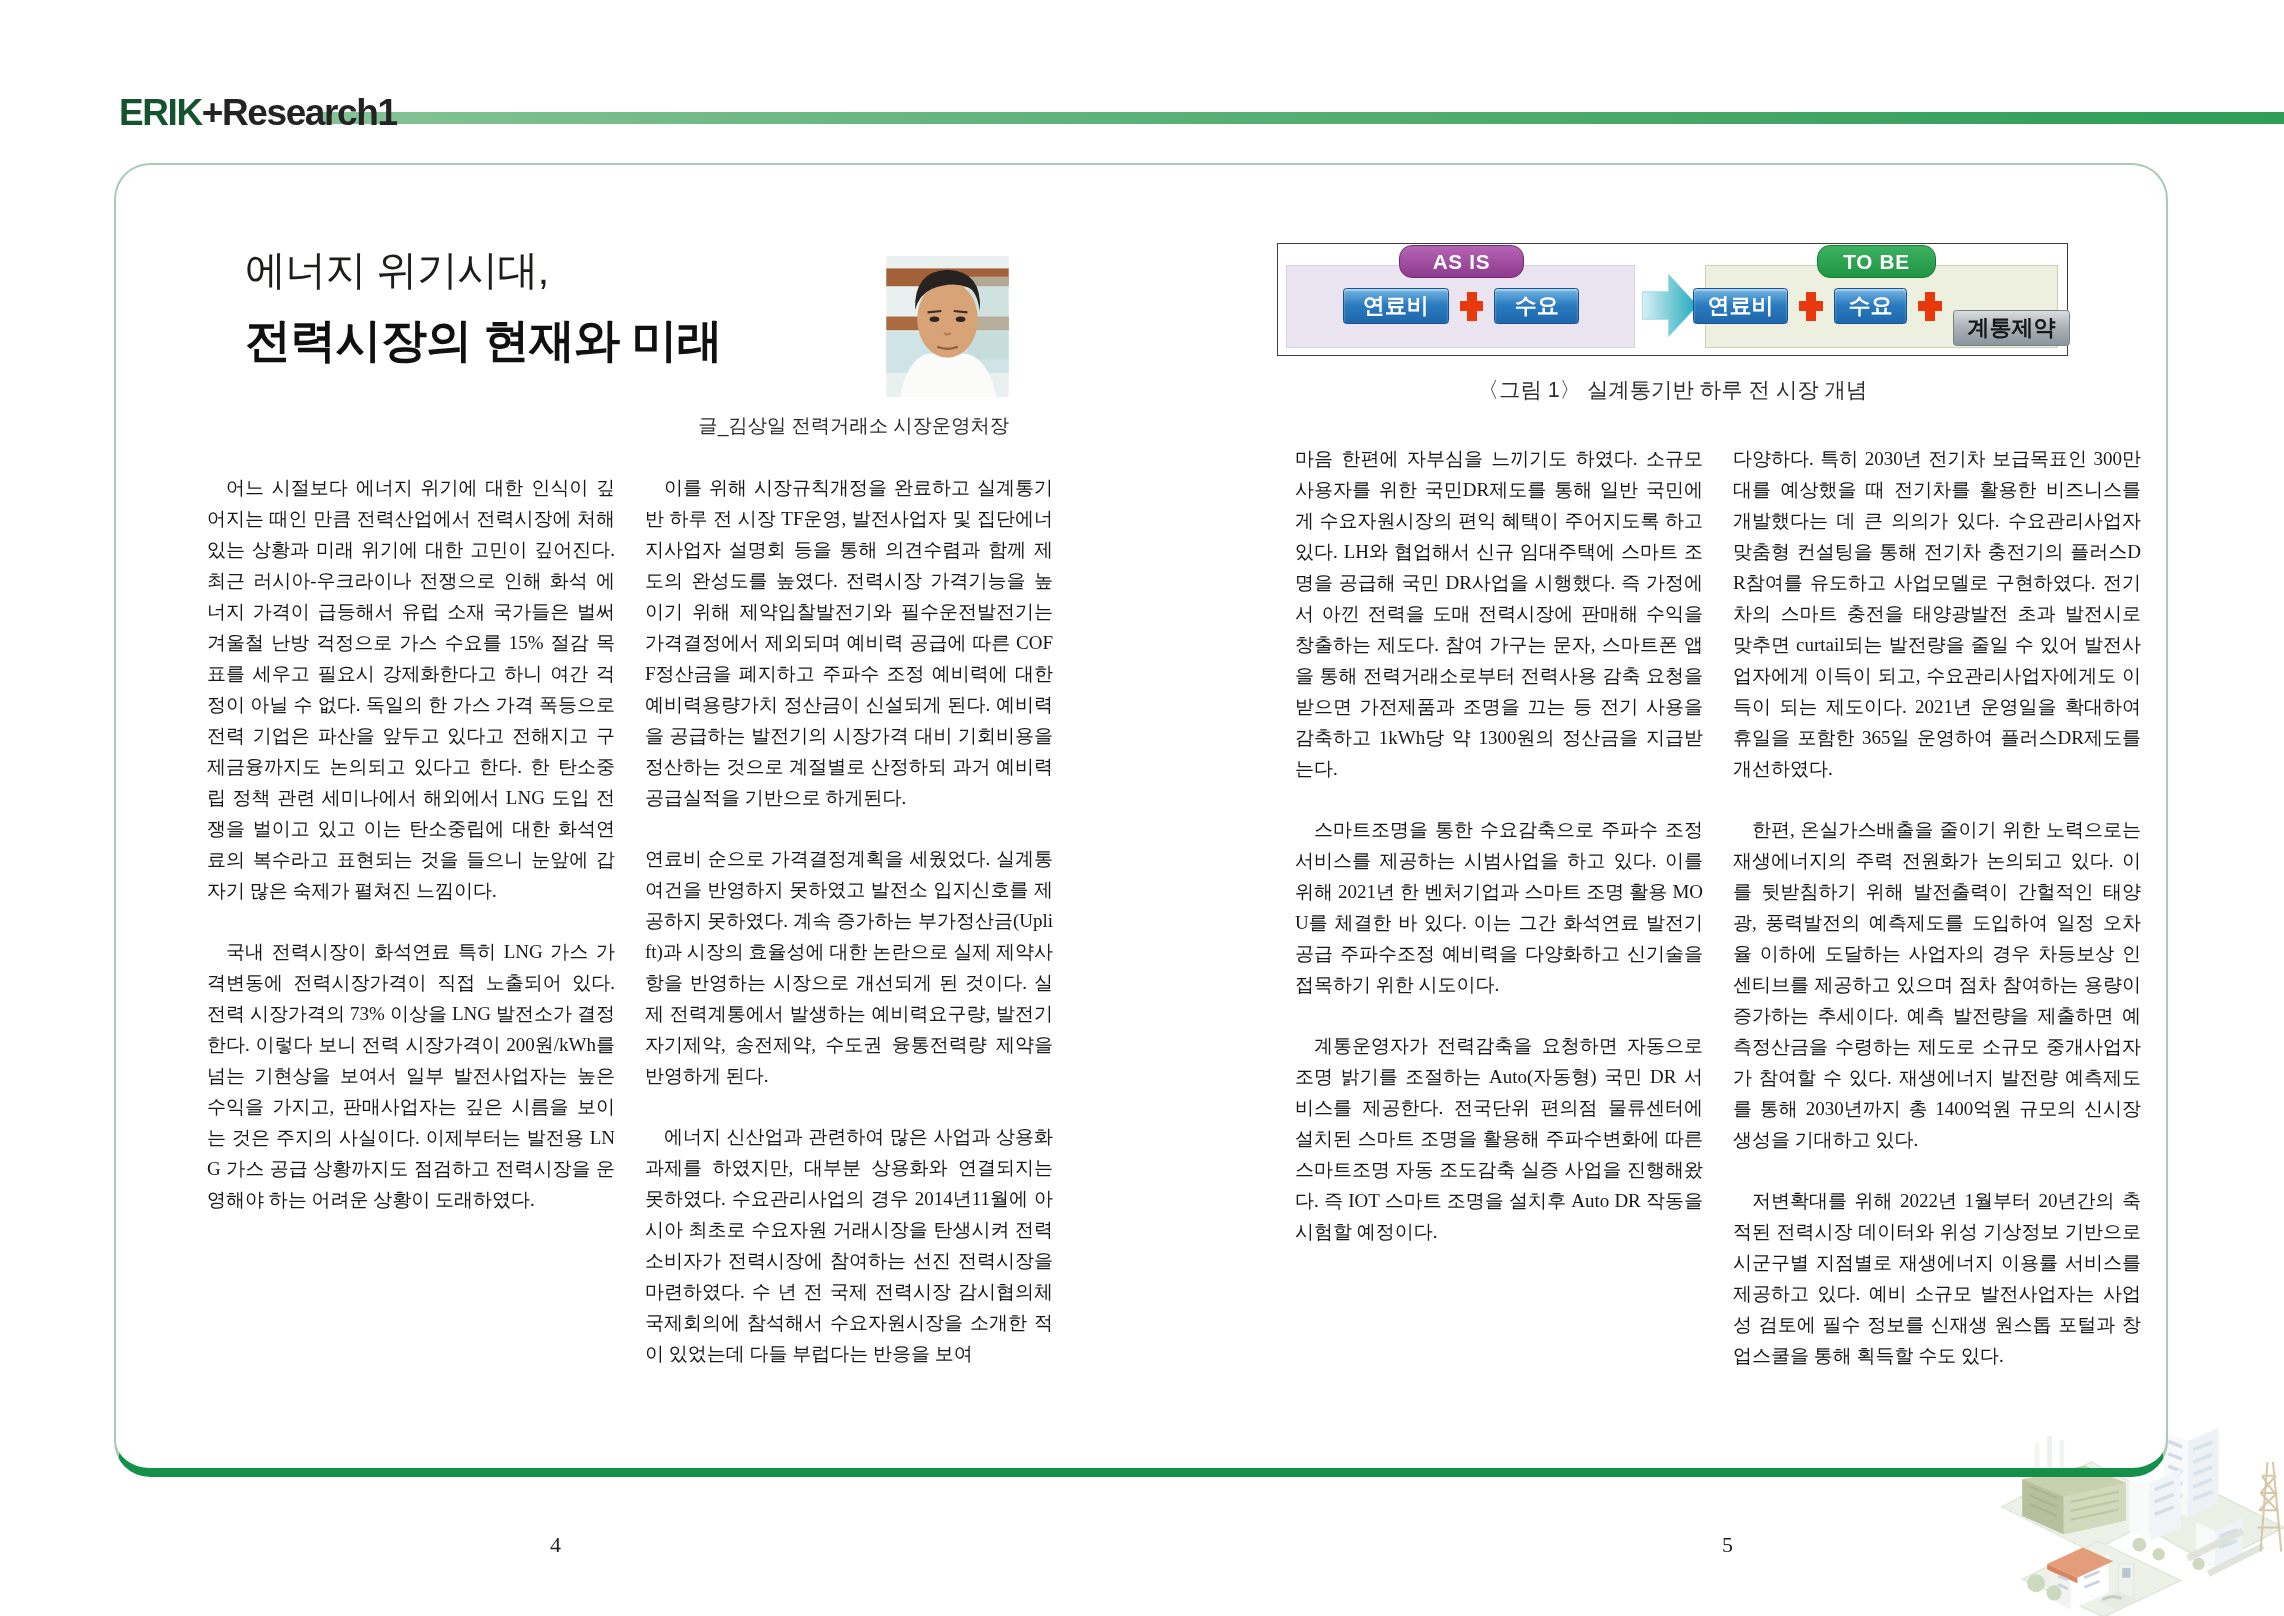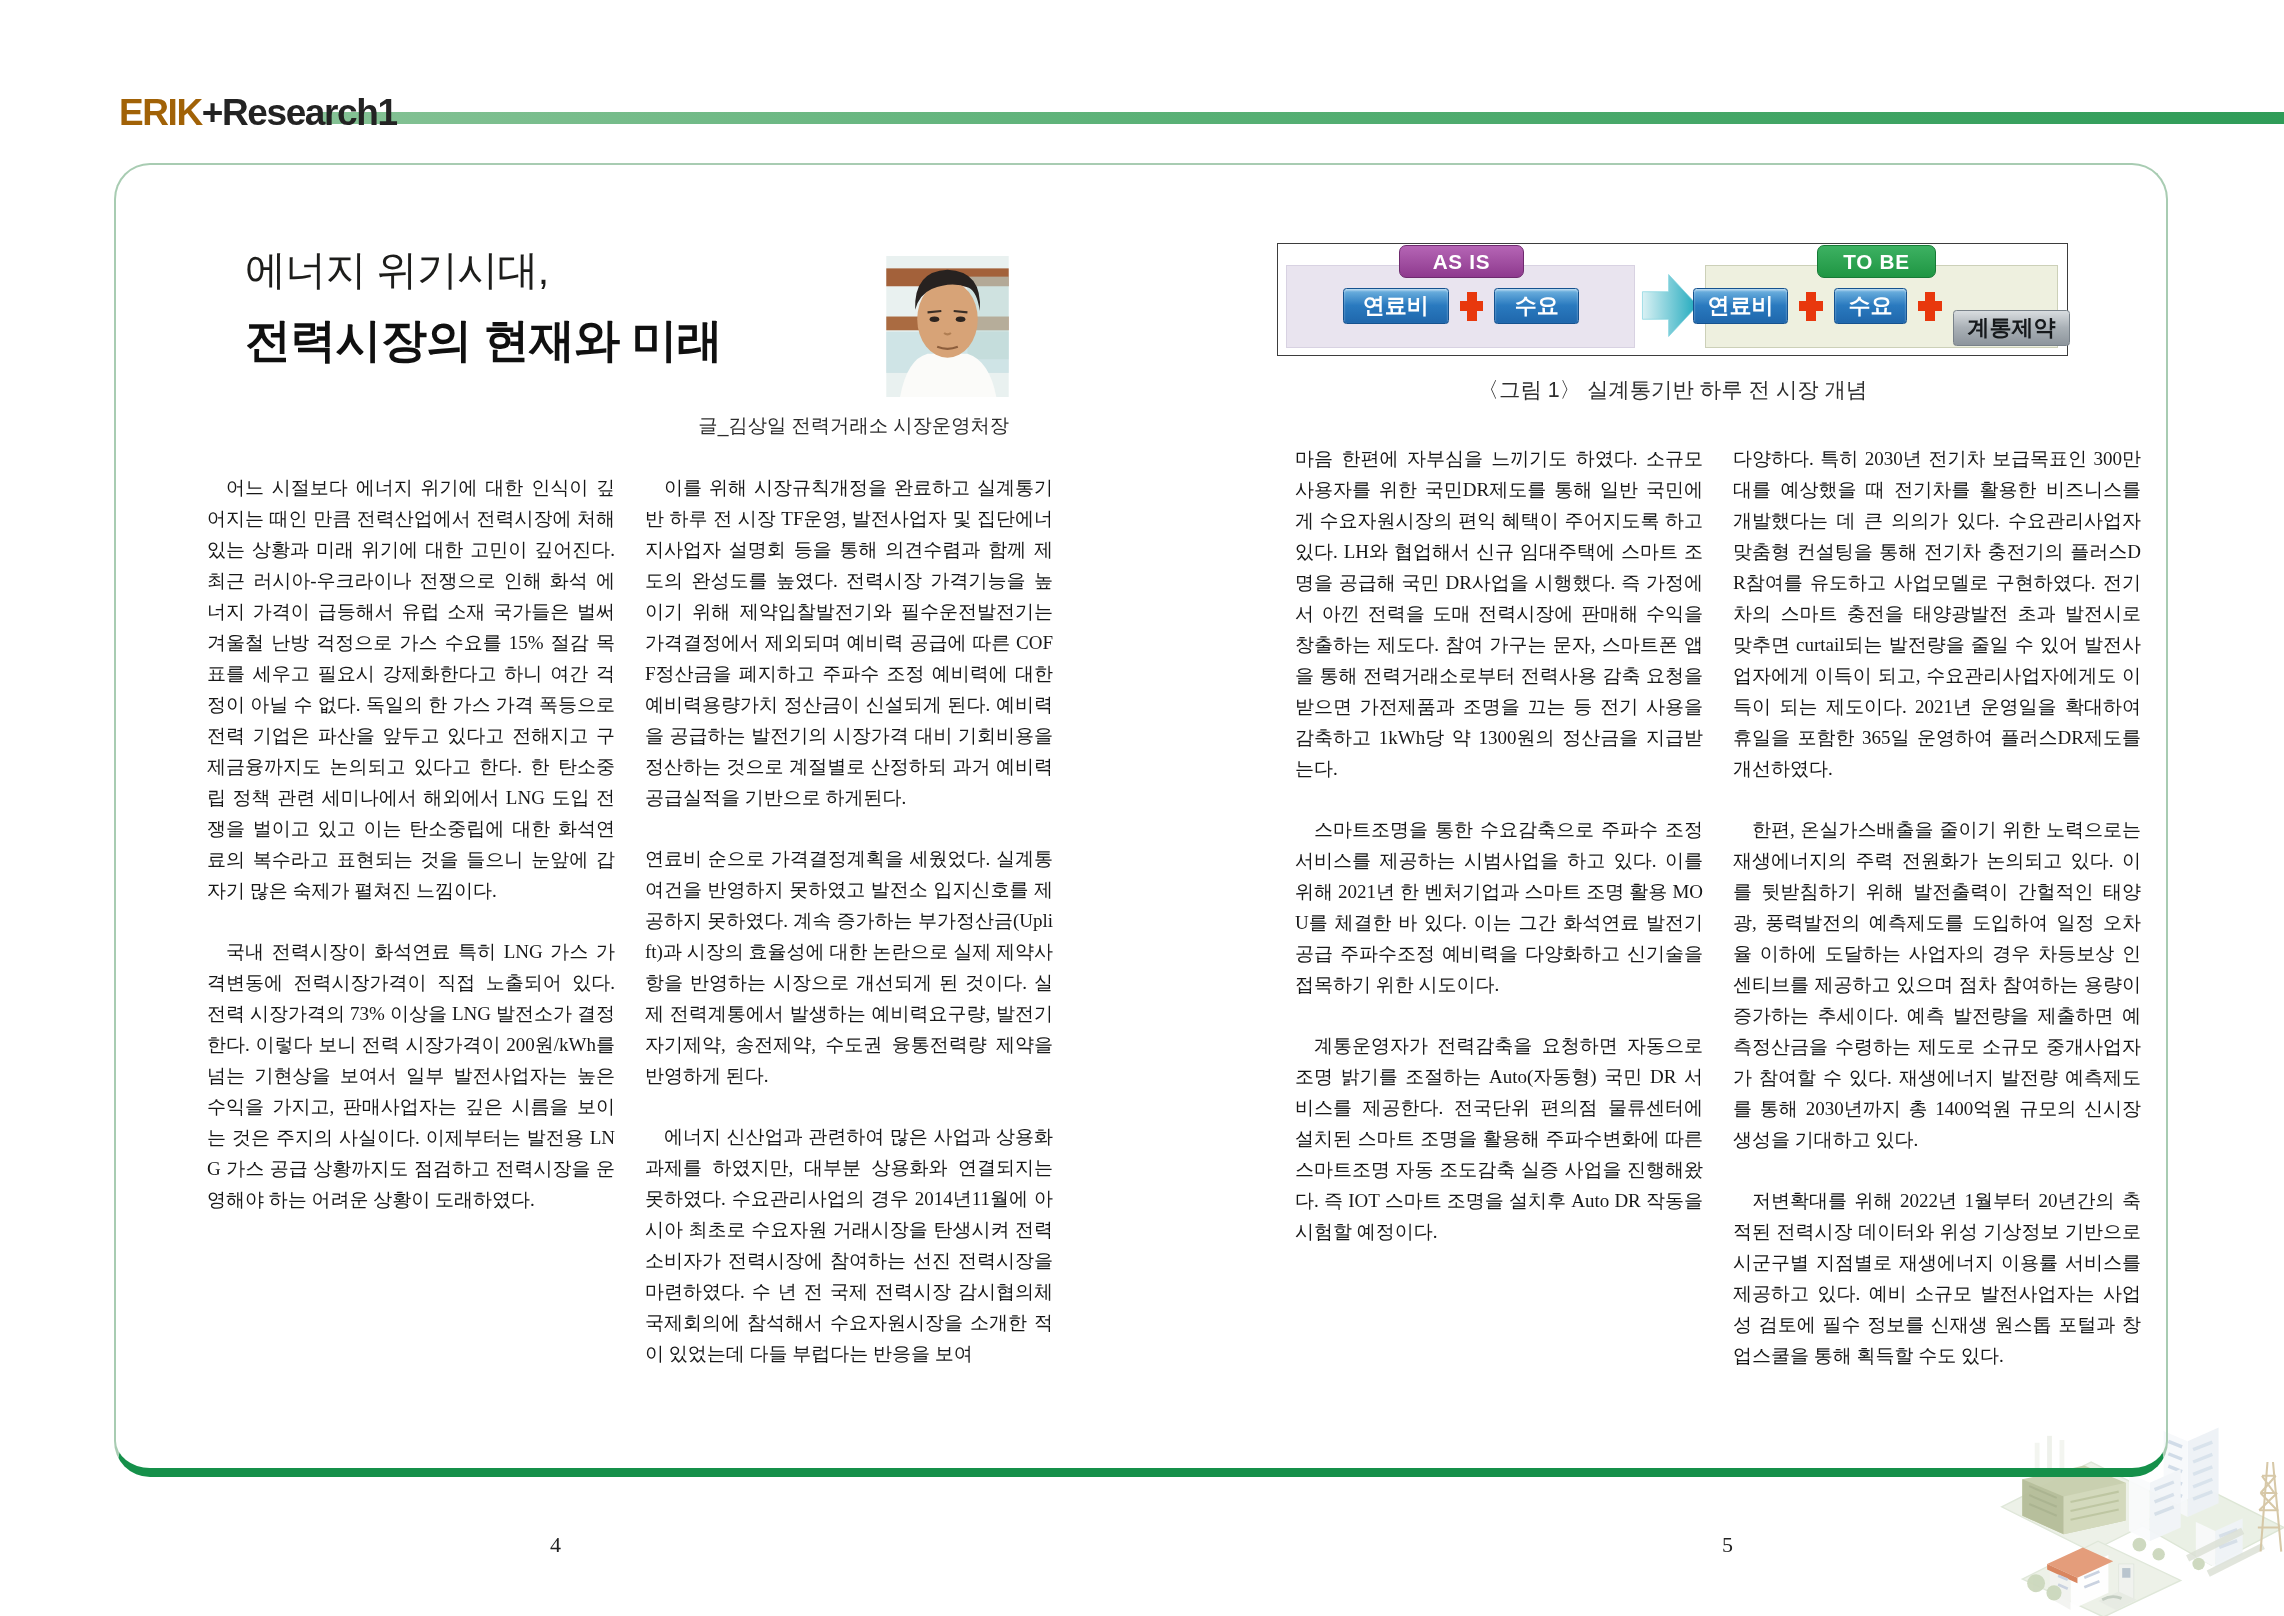--- a/index.html
+++ b/index.html
@@ -3,21 +3,21 @@
 <meta charset="utf-8">
 <style>
   * { margin:0; padding:0; box-sizing:border-box; }
   html,body { width:2284px; height:1617px; background:#ffffff; overflow:hidden;
               font-family:"Liberation Sans","DejaVu Sans",sans-serif; }
   .page { position:relative; width:2284px; height:1617px; background:#fff; }
 
   
   .brand { position:absolute; left:119px; top:92px; font-size:37px; font-weight:700;
            letter-spacing:-1.4px; white-space:nowrap; z-index:3; }
-  .brand-erik { color:#a16207;text-align:right; }
+  .brand-erik { color:#14532d;text-align:right; }
   .brand-rest { color:#232323; }
   .brand-bar { position:absolute; left:319px; top:112px; right:0; height:11.7px;
                background:linear-gradient(90deg,#85c295 0%,#58b075 45%,#2f9c58 100%); z-index:2; }
 
   
   .content-box { position:absolute; left:114px; top:163px; width:2054px; height:1314px;
                  border:2.1px solid #a8ccb2; border-bottom:9.7px solid #15904a;
                  border-radius:36px; background:transparent; z-index:1; }
 
   
@@ -31,21 +31,21 @@
 
   
   .figure { position:absolute; left:1277px; top:243px; width:791px; height:113px;
             border:1.4px solid #3d3d3d; background:#fff; z-index:2; }
   .fig-panel { position:absolute; top:20.7px; height:83px; display:flex; align-items:center;
                justify-content:center; gap:11px; }
   .panel-asis { left:8.3px; width:349px; background:#e9e4ef; border:0.7px solid #d8d2e2; }
   .panel-tobe { left:427px; width:353px; background:#eef0df; border:0.7px solid #ccd0b8; }
   .fig-tab { position:absolute; top:1.4px; height:33px; display:flex; align-items:center;
              justify-content:center; color:#fff; font-weight:700; font-size:20.7px;
-             border-radius:7px; z-index:3; letter-spacing:0.7px; }
+             border-radius:13px; z-index:3; letter-spacing:0.7px; }
   .tab-asis { left:121px; width:125px; background:linear-gradient(#b565b5,#8e3a8e);
               border:0.7px solid #6e2a6e; }
   .tab-tobe { left:539px; width:119px; background:linear-gradient(#3db162,#1f9643);
               border:0.7px solid #177a36; }
   .fig-box { height:36px; display:flex; align-items:center; justify-content:center;
              font-weight:700; font-size:22px; border-radius:3.4px; white-space:nowrap; }
   .box-blue { background:linear-gradient(#74b6e2 0%,#2a7abf 48%,#1f67ac 100%);
               color:#fff; border:0.7px solid #15528f;
               box-shadow:inset 0 1.4px 2.1px rgba(255,255,255,.55); padding:0 19.3px; }
   .panel-tobe .box-blue { padding:0 13.8px; }

